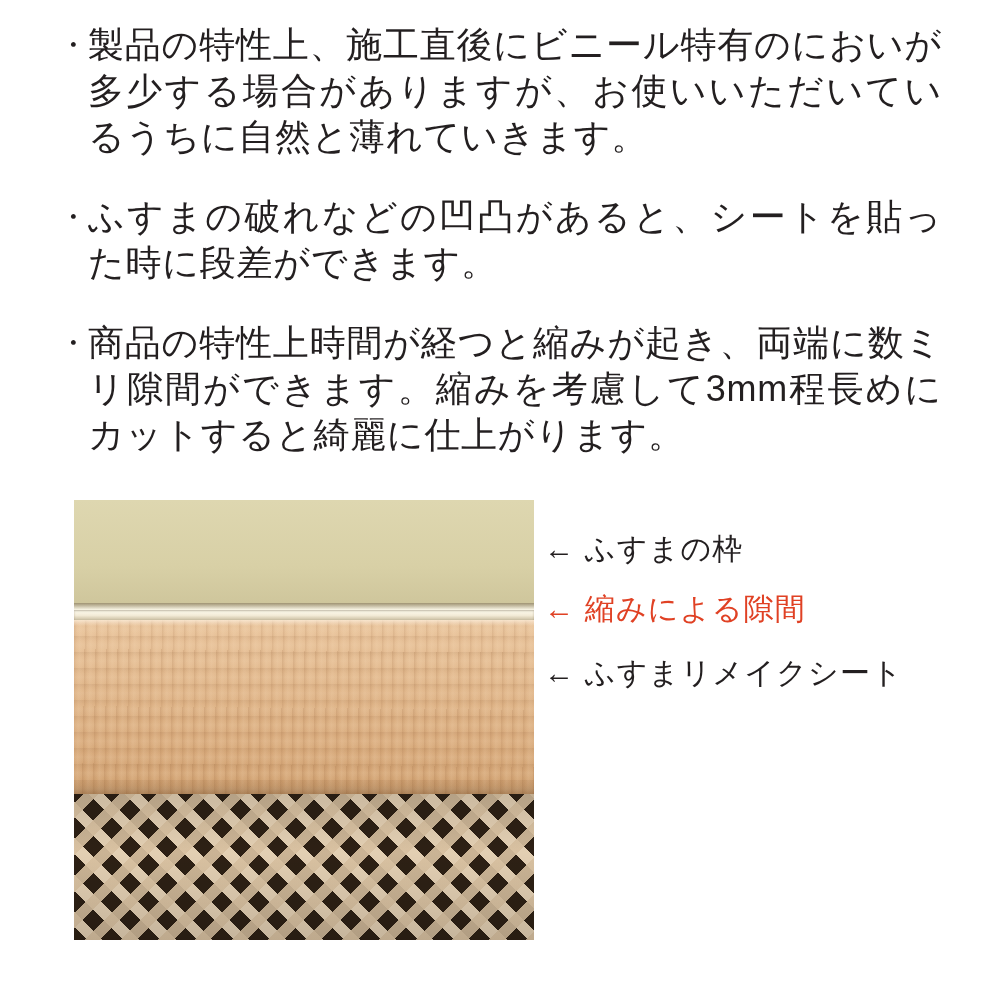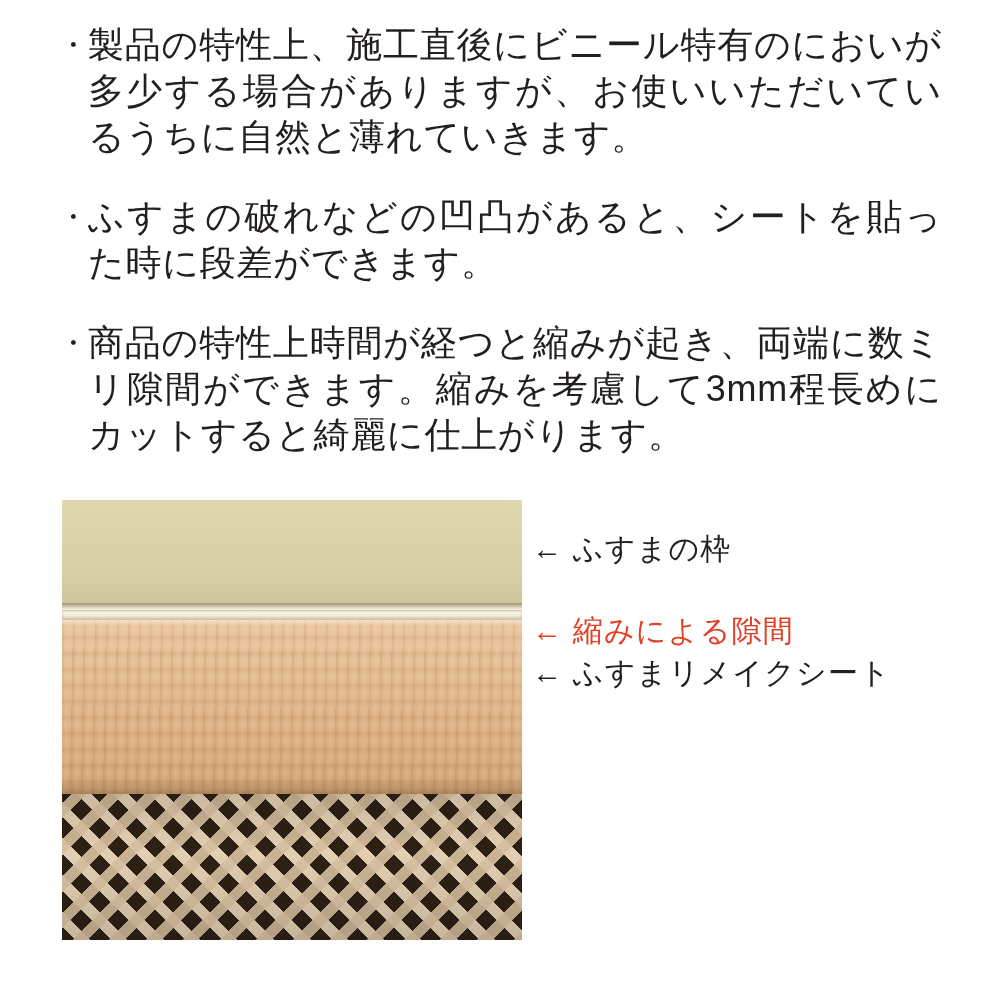--- a/index.html
+++ b/index.html
@@ -41,21 +41,21 @@
     line-height: 46px;
     letter-spacing: 0.02em;
     text-align: justify;
     text-justify: inter-character;
     word-break: break-all;
   }
 
   
   .figure-area {
     position: absolute;
-    left: 4px;
+    left: 16px;
     top: 492px;
     width: 836px;
     height: 460px;
   }
 
   
   .photo {
     position: absolute;
     left: 58px;
     top: 8px;
@@ -165,21 +165,21 @@
     width: 460px;
   }
   .label {
     position: absolute;
     font-size: 30px;
     line-height: 34px;
     letter-spacing: 0.04em;
     white-space: nowrap;
     color: #231f20;
   }
-  .label.red { color: #e04124; margin-top: 22px; }
+  .label.red { color: #e04124; }
   .label-frame { top: 40px; }
   .label-gap   { top: 100px; }
   .label-sheet { top: 164px; }
 </style>
 </head>
 <body>
 
 <section class="notes">
 
   <div class="note">

